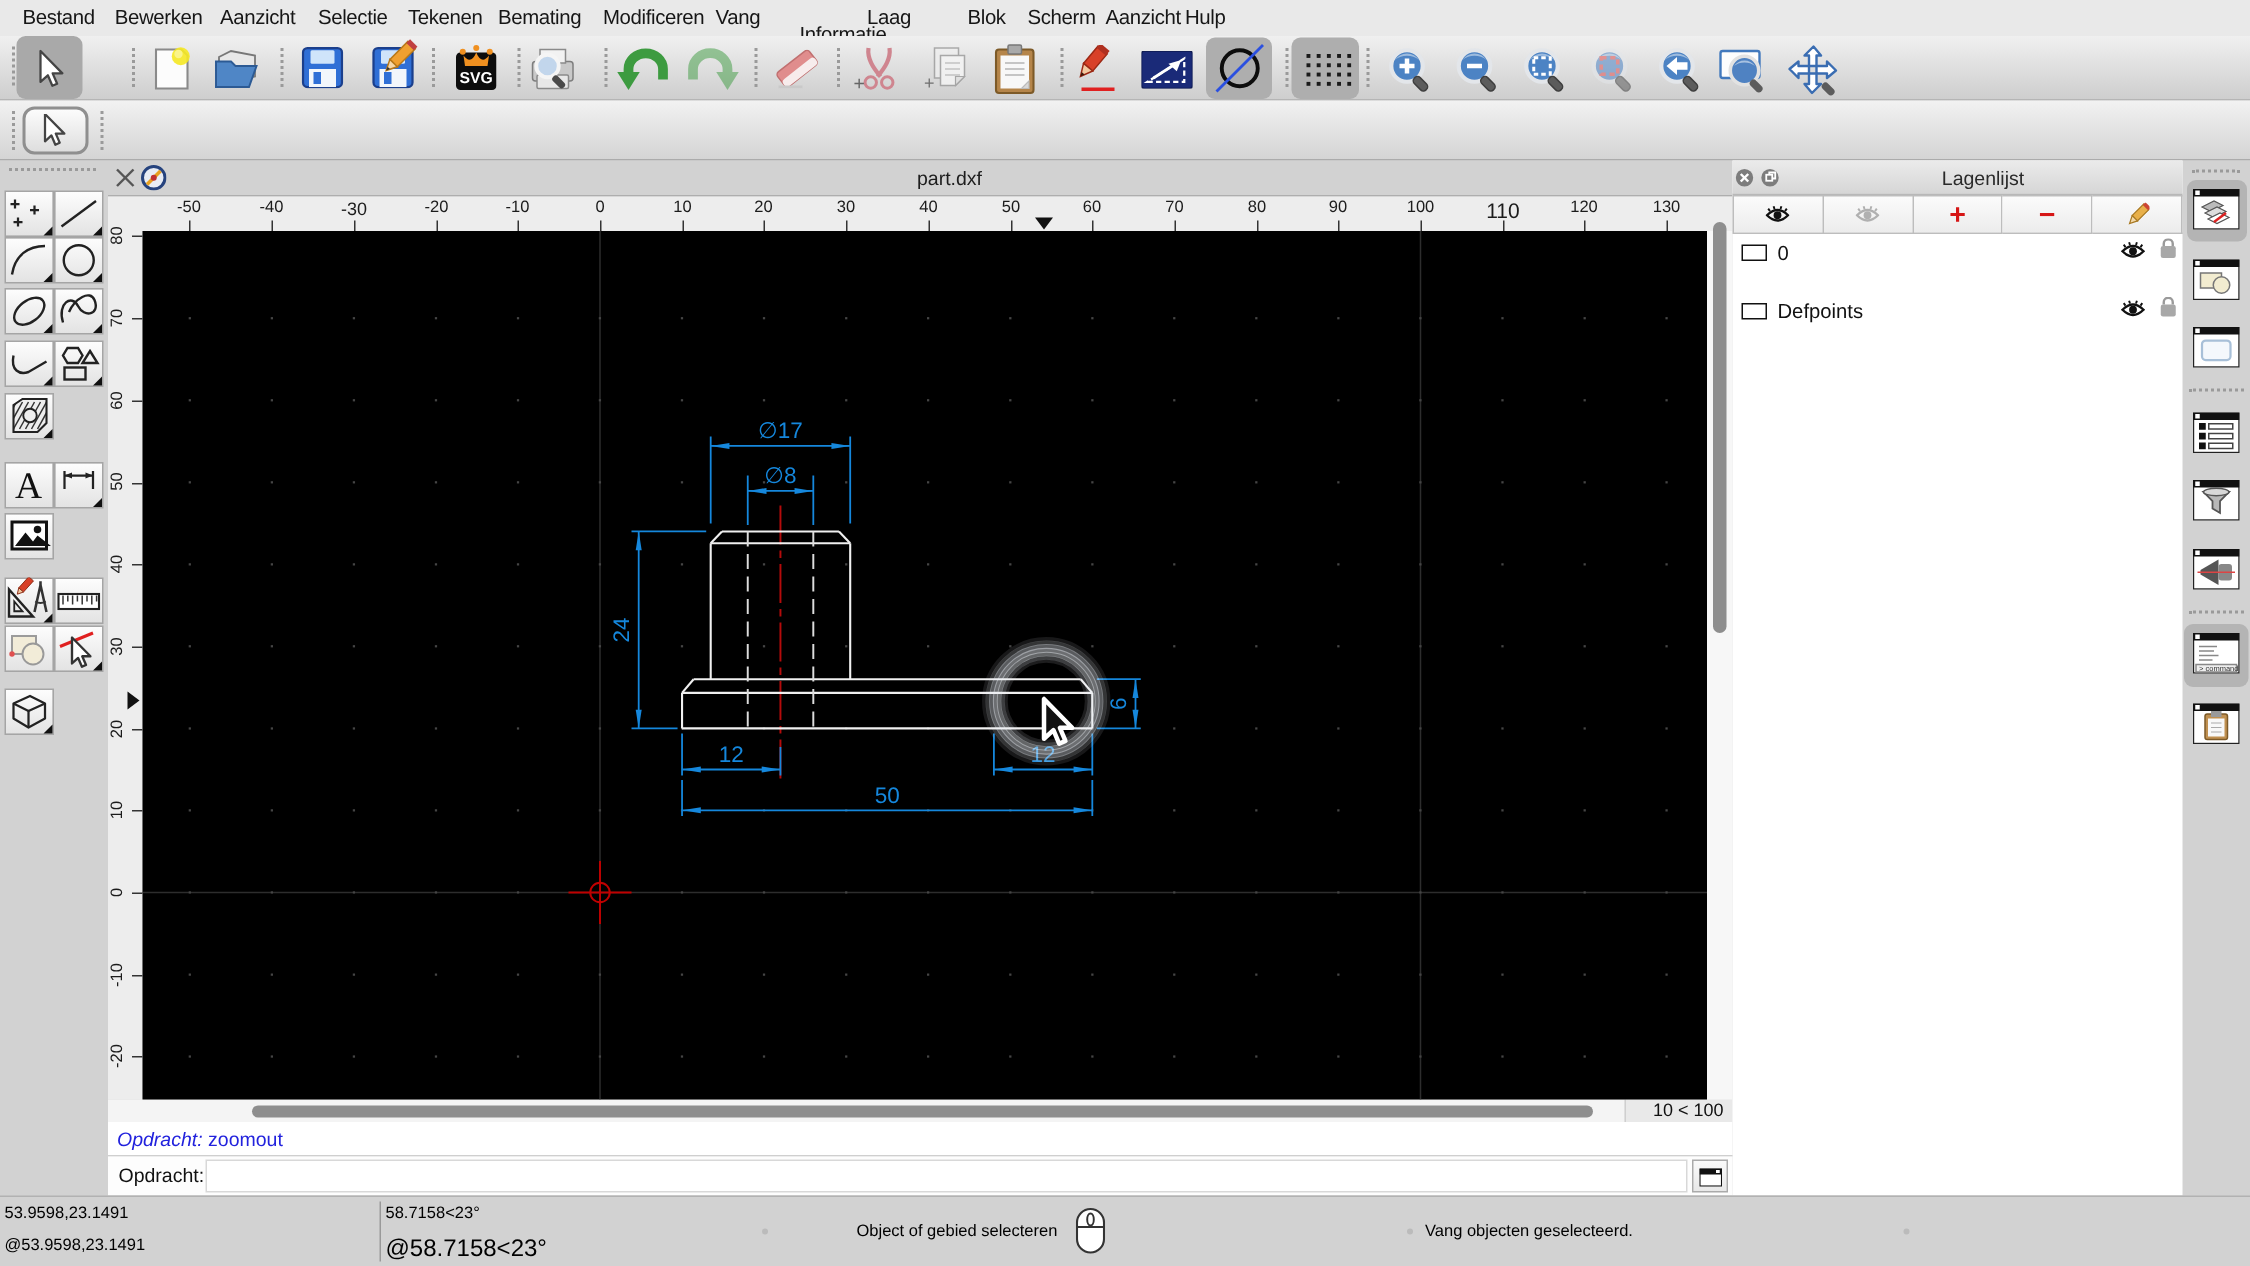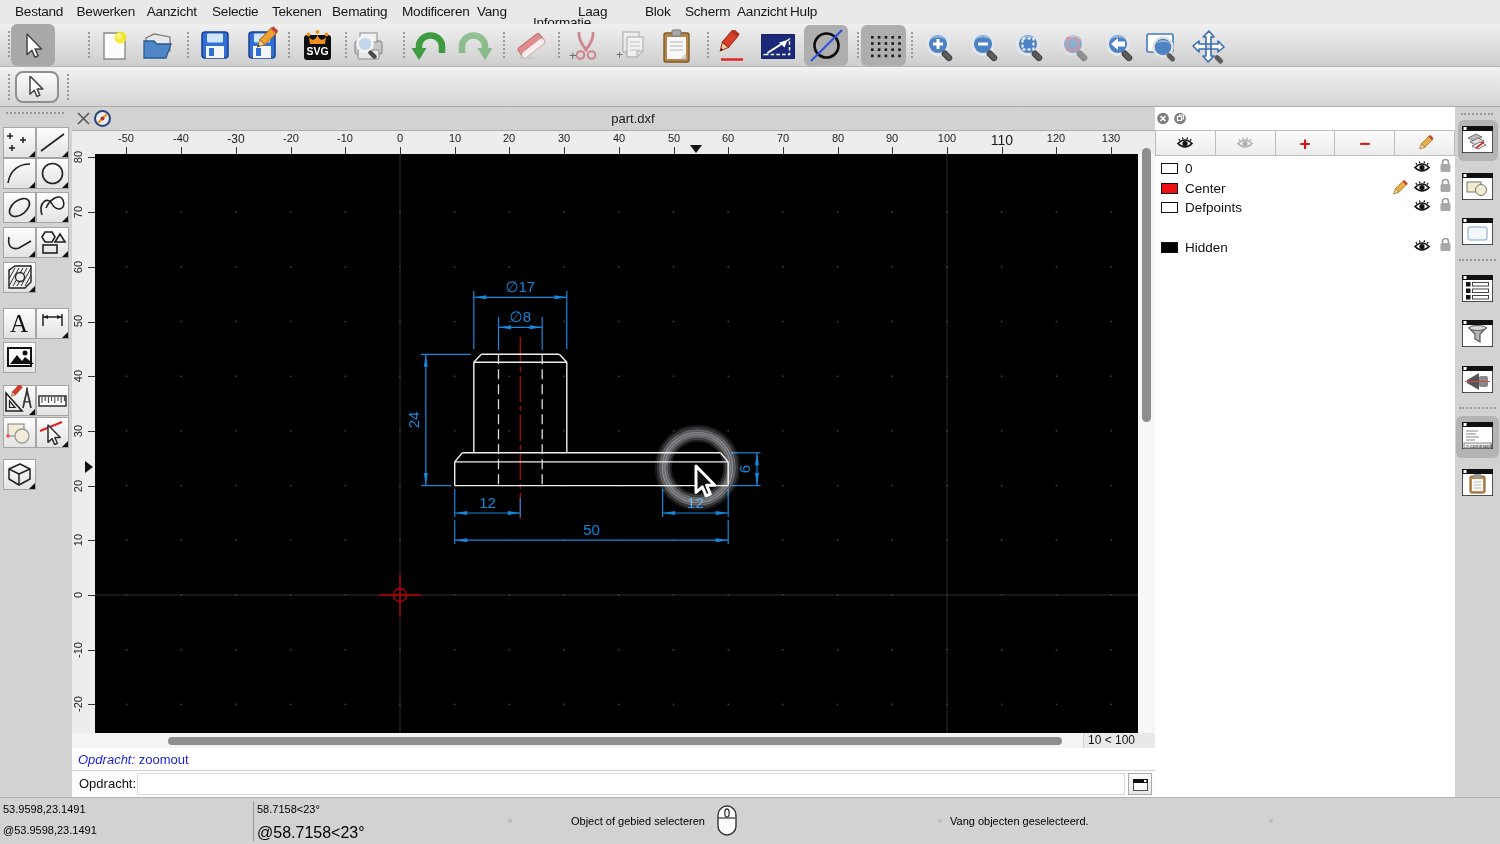--- a/index.html
+++ b/index.html
@@ -45,21 +45,21 @@
   </div>
 <div class="abs tb1" id="tb1"></div>
 <div class="abs tb2"></div>
 <div class="abs leftpanel"></div>
 <div class="abs tabbar"></div>
 <div class="abs ruler"></div>
 <div class="abs vruler"></div>
 <div class="abs rightbar" id="rightbar"></div>
 <div class="abs hscroll">
     <div style="position:absolute;left:96px;top:3.5px;width:894px;height:8px;background:#8e8e8e;border-radius:4px"></div>
-    <div style="position:absolute;right:0;top:0;width:72px;height:15px;background:#e9e9e9;border-left:1px solid #cfcfcf;font-size:12px;color:#111;text-align:right;line-height:15px;padding-right:20px">10 &lt; 100</div>
+    <div style="position:absolute;right:0;top:0;width:72px;height:15px;background:#e9e9e9;border-left:1px solid #cfcfcf;font-size:12px;color:#111;text-align:right;line-height:15px;padding-right:6px">10 &lt; 100</div>
   </div>
 <div class="abs vscroll">
     <div style="position:absolute;left:3.5px;top:-6px;width:9px;height:274px;background:#8e8e8e;border-radius:4.5px"></div>
   </div>
 <svg width="1043" height="579" style="position:absolute;left:95px;top:154px;background:#000">
     <line x1="305.0" y1="0.0" x2="305.0" y2="579.0" stroke="#2d2d2d" stroke-width="1"></line>
     <line x1="852.0" y1="0.0" x2="852.0" y2="579.0" stroke="#2d2d2d" stroke-width="1"></line>
     <line x1="0.0" y1="441.0" x2="1043.0" y2="441.0" stroke="#2d2d2d" stroke-width="1"></line>
     <rect x="30.8" y="549.6" width="1.5" height="1.5" fill="#454545"></rect>
     <rect x="30.8" y="495.0" width="1.5" height="1.5" fill="#454545"></rect>
@@ -743,20 +743,21 @@
       <line x1="12" y1="1" x2="1" y2="12"></line>
     </g>
   </svg>
 <svg class="abs" style="left:94px;top:110px;" width="17" height="17" viewBox="0 0 17 17">
     <circle cx="8.5" cy="8.5" r="7.5" fill="#e8ecf4" stroke="#26437e" stroke-width="2"></circle>
     <line x1="4" y1="13" x2="13" y2="4" stroke="#e8a020" stroke-width="2.4"></line>
     <circle cx="8.5" cy="8.5" r="2" fill="#c03030"></circle>
   </svg>
 <div class="abs" style="left:500px;top:111px;width:266px;text-align:center;font-size:13px;color:#1d1d1d">part.dxf</div>
 <div class="abs rpanel">
+    <div class="rtitle">Lagenlijst</div>
     <svg class="abs" style="left:2px;top:5px;" width="34" height="14" viewBox="0 0 34 14">
       <circle cx="6" cy="6.5" r="5.8" fill="#7d7d7d"></circle>
       <g stroke="#fff" stroke-width="1.6">
         <line x1="3.5" y1="4" x2="8.5" y2="9"></line>
         <line x1="8.5" y1="4" x2="3.5" y2="9"></line>
       </g>
       <circle cx="23" cy="6.5" r="5.8" fill="#7d7d7d"></circle>
       <rect x="20.5" y="4.5" width="4" height="4" fill="none" stroke="#fff" stroke-width="1.2"></rect>
       <path d="M22.5 4.5 v-1.5 h4 v4 h-1.5" fill="none" stroke="#fff" stroke-width="1.2"></path>
     </svg>
@@ -805,64 +806,23 @@
           <path d="M3 3.2 L1.8 1.6 M6 1.8 L5.4 0 M10 1.8 L10.6 0 M13 3.2 L14.2 1.6" stroke-width="1.3"></path>
         </g>
       </svg>
       <svg class="abs" style="left:285px;top:1px" width="12" height="14">
         <g transform="translate(0,0)">
           <path d="M2.5 5 v-1.5 a3 3 0 0 1 6 0 V5" fill="none" stroke="#9a9a9a" stroke-width="1.6"></path>
           <rect x="0.5" y="5" width="10" height="8" rx="1.5" fill="#a8a8a8"></rect>
         </g>
       </svg>
     </div>
-    <div class="layerrow" style="top:71px">
-      <div style="margin-left:6px;width:17px;height:11px;background:#ee1111;border:1.4px solid #111"></div>
-      <div style="margin-left:7px">Center</div>
-      <svg class="abs" style="left:236px;top:2px" width="17" height="17">
-        <g transform="translate(0,0) rotate(45 8 8)">
-          <rect x="6" y="0" width="5" height="11" fill="#e8b04a" stroke="#a87820" stroke-width=".8"></rect>
-          <polygon points="6,11 11,11 8.5,16" fill="#f2d8a8" stroke="#a87820" stroke-width=".8"></polygon>
-          <rect x="6" y="-1.5" width="5" height="2.5" fill="#cc4433"></rect>
-        </g>
-      </svg>
-      <svg class="abs" style="left:259px;top:3px" width="16" height="13">
-        <g transform="translate(0,0.5) scale(1.0)" fill="none" stroke="#111">
-          <path d="M1 6 Q8 -1 15 6 Q8 13 1 6 Z" stroke-width="1.6" fill="none"></path>
-          <circle cx="8" cy="6" r="2.6" fill="#111" stroke="none"></circle>
-          <path d="M3 3.2 L1.8 1.6 M6 1.8 L5.4 0 M10 1.8 L10.6 0 M13 3.2 L14.2 1.6" stroke-width="1.3"></path>
-        </g>
-      </svg>
-      <svg class="abs" style="left:285px;top:1px" width="12" height="14">
-        <g transform="translate(0,0)">
-          <path d="M2.5 5 v-1.5 a3 3 0 0 1 6 0 V5" fill="none" stroke="#9a9a9a" stroke-width="1.6"></path>
-          <rect x="0.5" y="5" width="10" height="8" rx="1.5" fill="#a8a8a8"></rect>
-        </g>
-      </svg>
-    </div>
     <div class="layerrow" style="top:90px">
       <div style="margin-left:6px;width:17px;height:11px;background:#fff;border:1.4px solid #111"></div>
       <div style="margin-left:7px">Defpoints</div>
-      <svg class="abs" style="left:259px;top:3px" width="16" height="13">
-        <g transform="translate(0,0.5) scale(1.0)" fill="none" stroke="#111">
-          <path d="M1 6 Q8 -1 15 6 Q8 13 1 6 Z" stroke-width="1.6" fill="none"></path>
-          <circle cx="8" cy="6" r="2.6" fill="#111" stroke="none"></circle>
-          <path d="M3 3.2 L1.8 1.6 M6 1.8 L5.4 0 M10 1.8 L10.6 0 M13 3.2 L14.2 1.6" stroke-width="1.3"></path>
-        </g>
-      </svg>
-      <svg class="abs" style="left:285px;top:1px" width="12" height="14">
-        <g transform="translate(0,0)">
-          <path d="M2.5 5 v-1.5 a3 3 0 0 1 6 0 V5" fill="none" stroke="#9a9a9a" stroke-width="1.6"></path>
-          <rect x="0.5" y="5" width="10" height="8" rx="1.5" fill="#a8a8a8"></rect>
-        </g>
-      </svg>
-    </div>
-    <div class="layerrow" style="top:130px">
-      <div style="margin-left:6px;width:17px;height:11px;background:#000;border:1.4px solid #111"></div>
-      <div style="margin-left:7px">Hidden</div>
       <svg class="abs" style="left:259px;top:3px" width="16" height="13">
         <g transform="translate(0,0.5) scale(1.0)" fill="none" stroke="#111">
           <path d="M1 6 Q8 -1 15 6 Q8 13 1 6 Z" stroke-width="1.6" fill="none"></path>
           <circle cx="8" cy="6" r="2.6" fill="#111" stroke="none"></circle>
           <path d="M3 3.2 L1.8 1.6 M6 1.8 L5.4 0 M10 1.8 L10.6 0 M13 3.2 L14.2 1.6" stroke-width="1.3"></path>
         </g>
       </svg>
       <svg class="abs" style="left:285px;top:1px" width="12" height="14">
         <g transform="translate(0,0)">
           <path d="M2.5 5 v-1.5 a3 3 0 0 1 6 0 V5" fill="none" stroke="#9a9a9a" stroke-width="1.6"></path>

